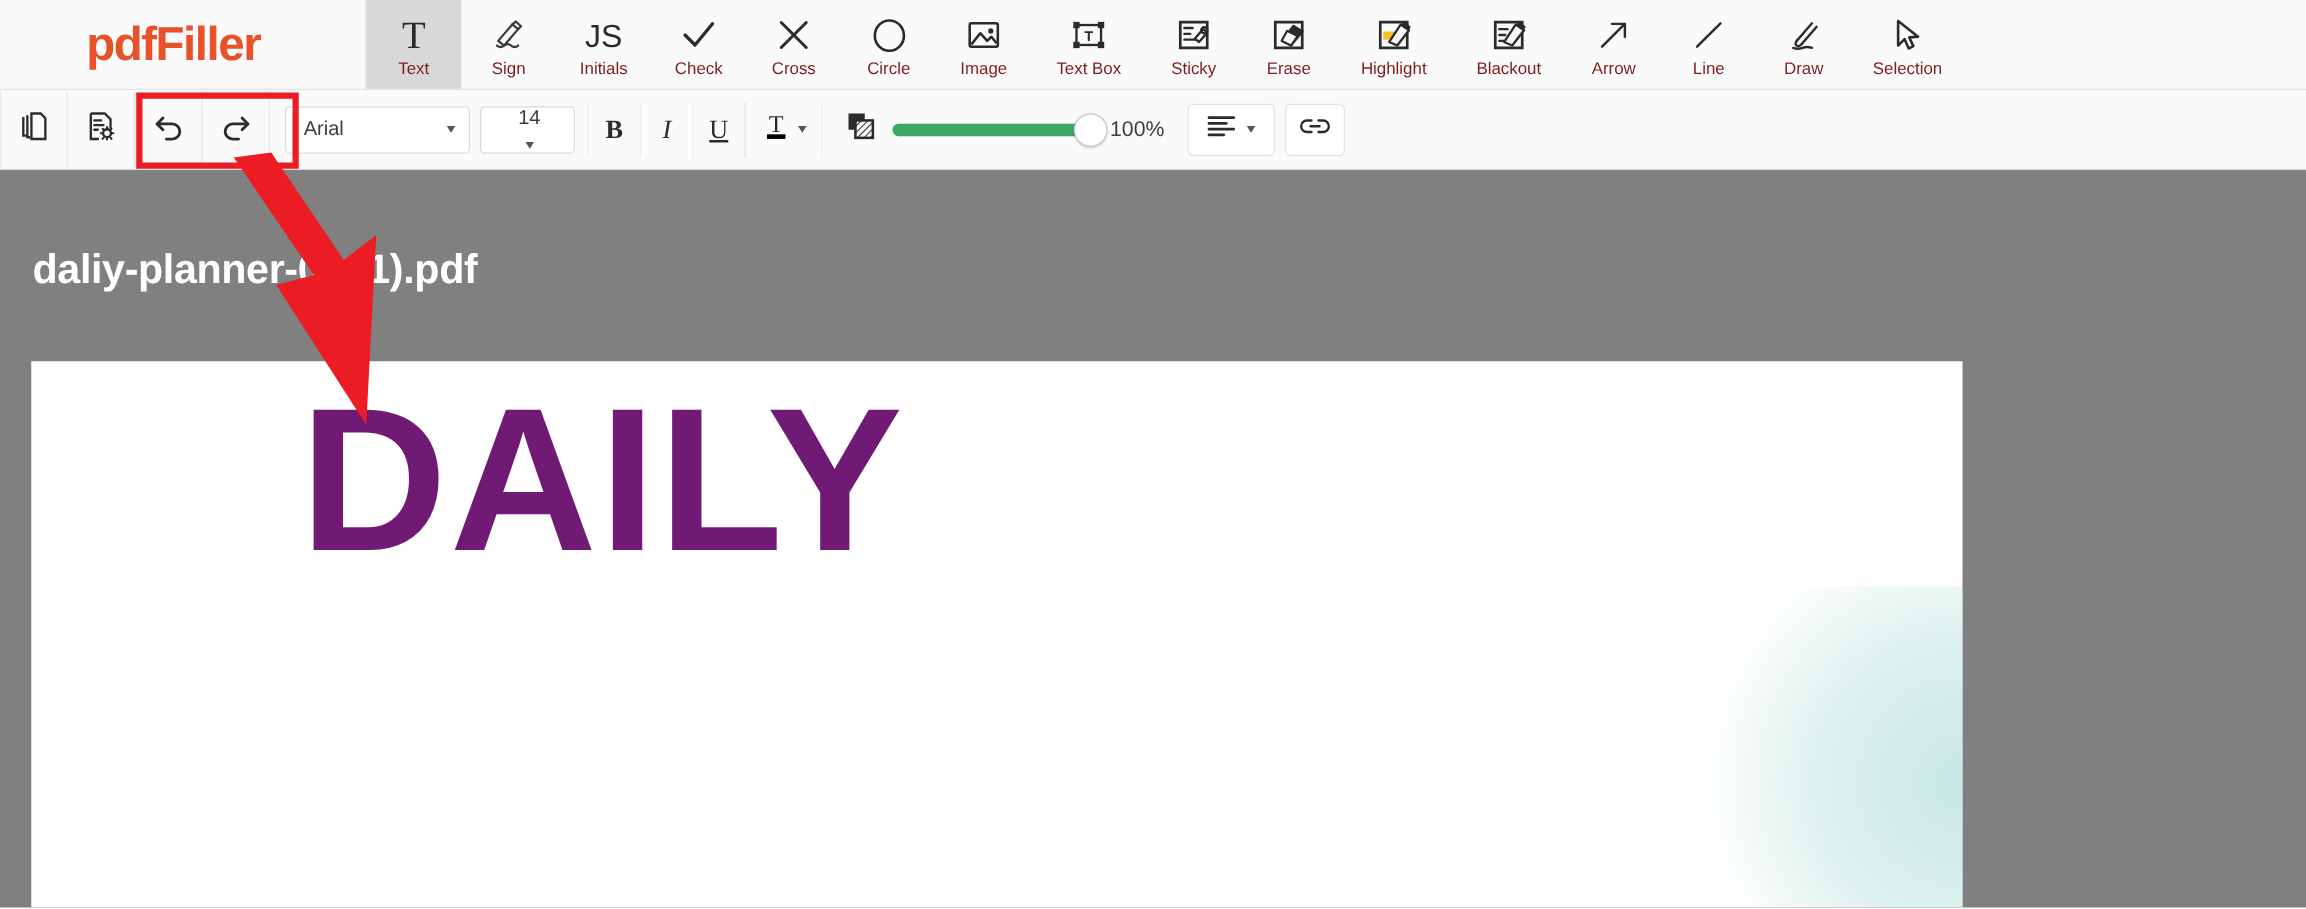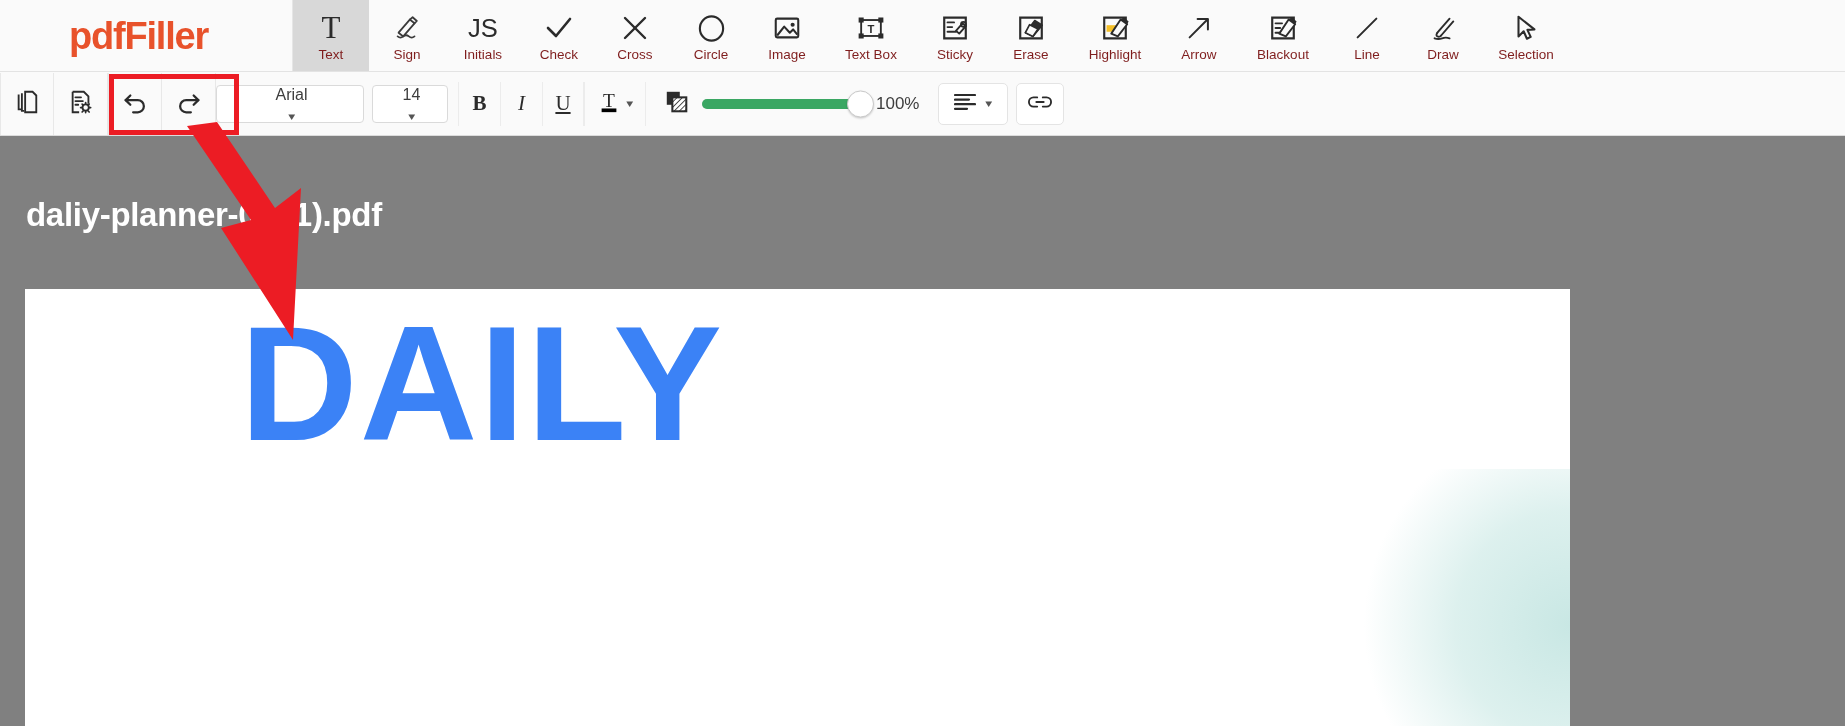--- a/index.html
+++ b/index.html
@@ -127,33 +127,32 @@
     height: 61px;
     border: 5px solid #ec1c24;
     box-sizing: border-box;
     pointer-events: none;
     z-index: 40;
   }
 
   .font-select {
     width: 148px;
     height: 38px;
-    margin-left: 0;
+    margin-left: 12px;
     border: 1px solid #dadada;
     border-radius: 4px;
     background: #ffffff;
     display: flex;
     align-items: center;
     justify-content: space-between;
     padding: 0 11px 0 14px;
     box-sizing: border-box;
     font-size: 16px;
     color: #3d3d3d;
     cursor: pointer;
-    flex-direction: column;
   }
   .size-select {
     width: 76px;
     height: 38px;
     margin-left: 8px;
     border: 1px solid #dadada;
     border-radius: 4px;
     background: #ffffff;
     display: flex;
     align-items: center;
@@ -300,21 +299,21 @@
     height: 437px;
     background: #ffffff;
     overflow: hidden;
   }
   .page-watermark {
     position: absolute;
     left: 215px;
     top: 13px;
     font-size: 163px;
     font-weight: bold;
-    color: #3b82f6;
+    color: #701a75;
     letter-spacing: 2px;
     line-height: 1;
     white-space: nowrap;
     user-select: none;
   }
   .page-accent {
     position: absolute;
     right: 0;
     top: 180px;
     width: 240px;
@@ -462,44 +461,44 @@
           <svg width="30" height="30" viewBox="0 0 32 32">
             <path d="M4.5 5 H27.5 V27 H4.5 Z" fill="none" stroke="#2b2b2b" stroke-width="2.3"></path>
             <rect x="7" y="13" width="10" height="7" fill="#f5c028"></rect>
             <path d="M12 22 L22 7 L29 12 L19 25 Z" fill="#fafafa" stroke="#2b2b2b" stroke-width="2" stroke-linejoin="round"></path>
             <path d="M22 7 L25.5 4.5 L30.5 9 L29 12 Z" fill="#2b2b2b"></path>
           </svg>
         </span>
         <span class="tlabel">Highlight</span>
       </div>
 
-      <div class="tool">
-        <span class="ticon">
-          <svg width="30" height="30" viewBox="0 0 32 32" stroke="#2b2b2b" stroke-width="2.1" fill="none" stroke-linecap="round" stroke-linejoin="round">
-            <path d="M6 26 L25 7"></path>
-              <path d="M14.5 6.5 H25.5 V17.5"></path>
-          </svg>
-        </span>
-        <span class="tlabel">Arrow</span>
-      </div>
-
       <div class="tool tool-blackout">
         <span class="ticon">
           <svg width="30" height="30" viewBox="0 0 32 32">
             <path d="M4.5 5 H27.5 V27 H4.5 Z" fill="none" stroke="#2b2b2b" stroke-width="2.3"></path>
             <g stroke="#2b2b2b" stroke-width="2" stroke-linecap="round">
                 <path d="M8 11 H15"></path>
                 <path d="M8 16 H13"></path>
                 <path d="M8 21 H16"></path>
               </g>
             <path d="M12 22 L22 7 L29 12 L19 25 Z" fill="#fafafa" stroke="#2b2b2b" stroke-width="2" stroke-linejoin="round"></path>
             <path d="M22 7 L25.5 4.5 L30.5 9 L29 12 Z" fill="#2b2b2b"></path>
           </svg>
         </span>
         <span class="tlabel">Blackout</span>
+      </div>
+
+      <div class="tool">
+        <span class="ticon">
+          <svg width="30" height="30" viewBox="0 0 32 32" stroke="#2b2b2b" stroke-width="2.1" fill="none" stroke-linecap="round" stroke-linejoin="round">
+            <path d="M6 26 L25 7"></path>
+              <path d="M14.5 6.5 H25.5 V17.5"></path>
+          </svg>
+        </span>
+        <span class="tlabel">Arrow</span>
       </div>
 
       <div class="tool">
         <span class="ticon">
           <svg width="30" height="30" viewBox="0 0 32 32" stroke="#2b2b2b" stroke-width="2.1" stroke-linecap="round">
               <path d="M6 26 L26 6"></path>
             </svg>
         </span>
         <span class="tlabel">Line</span>
       </div>

